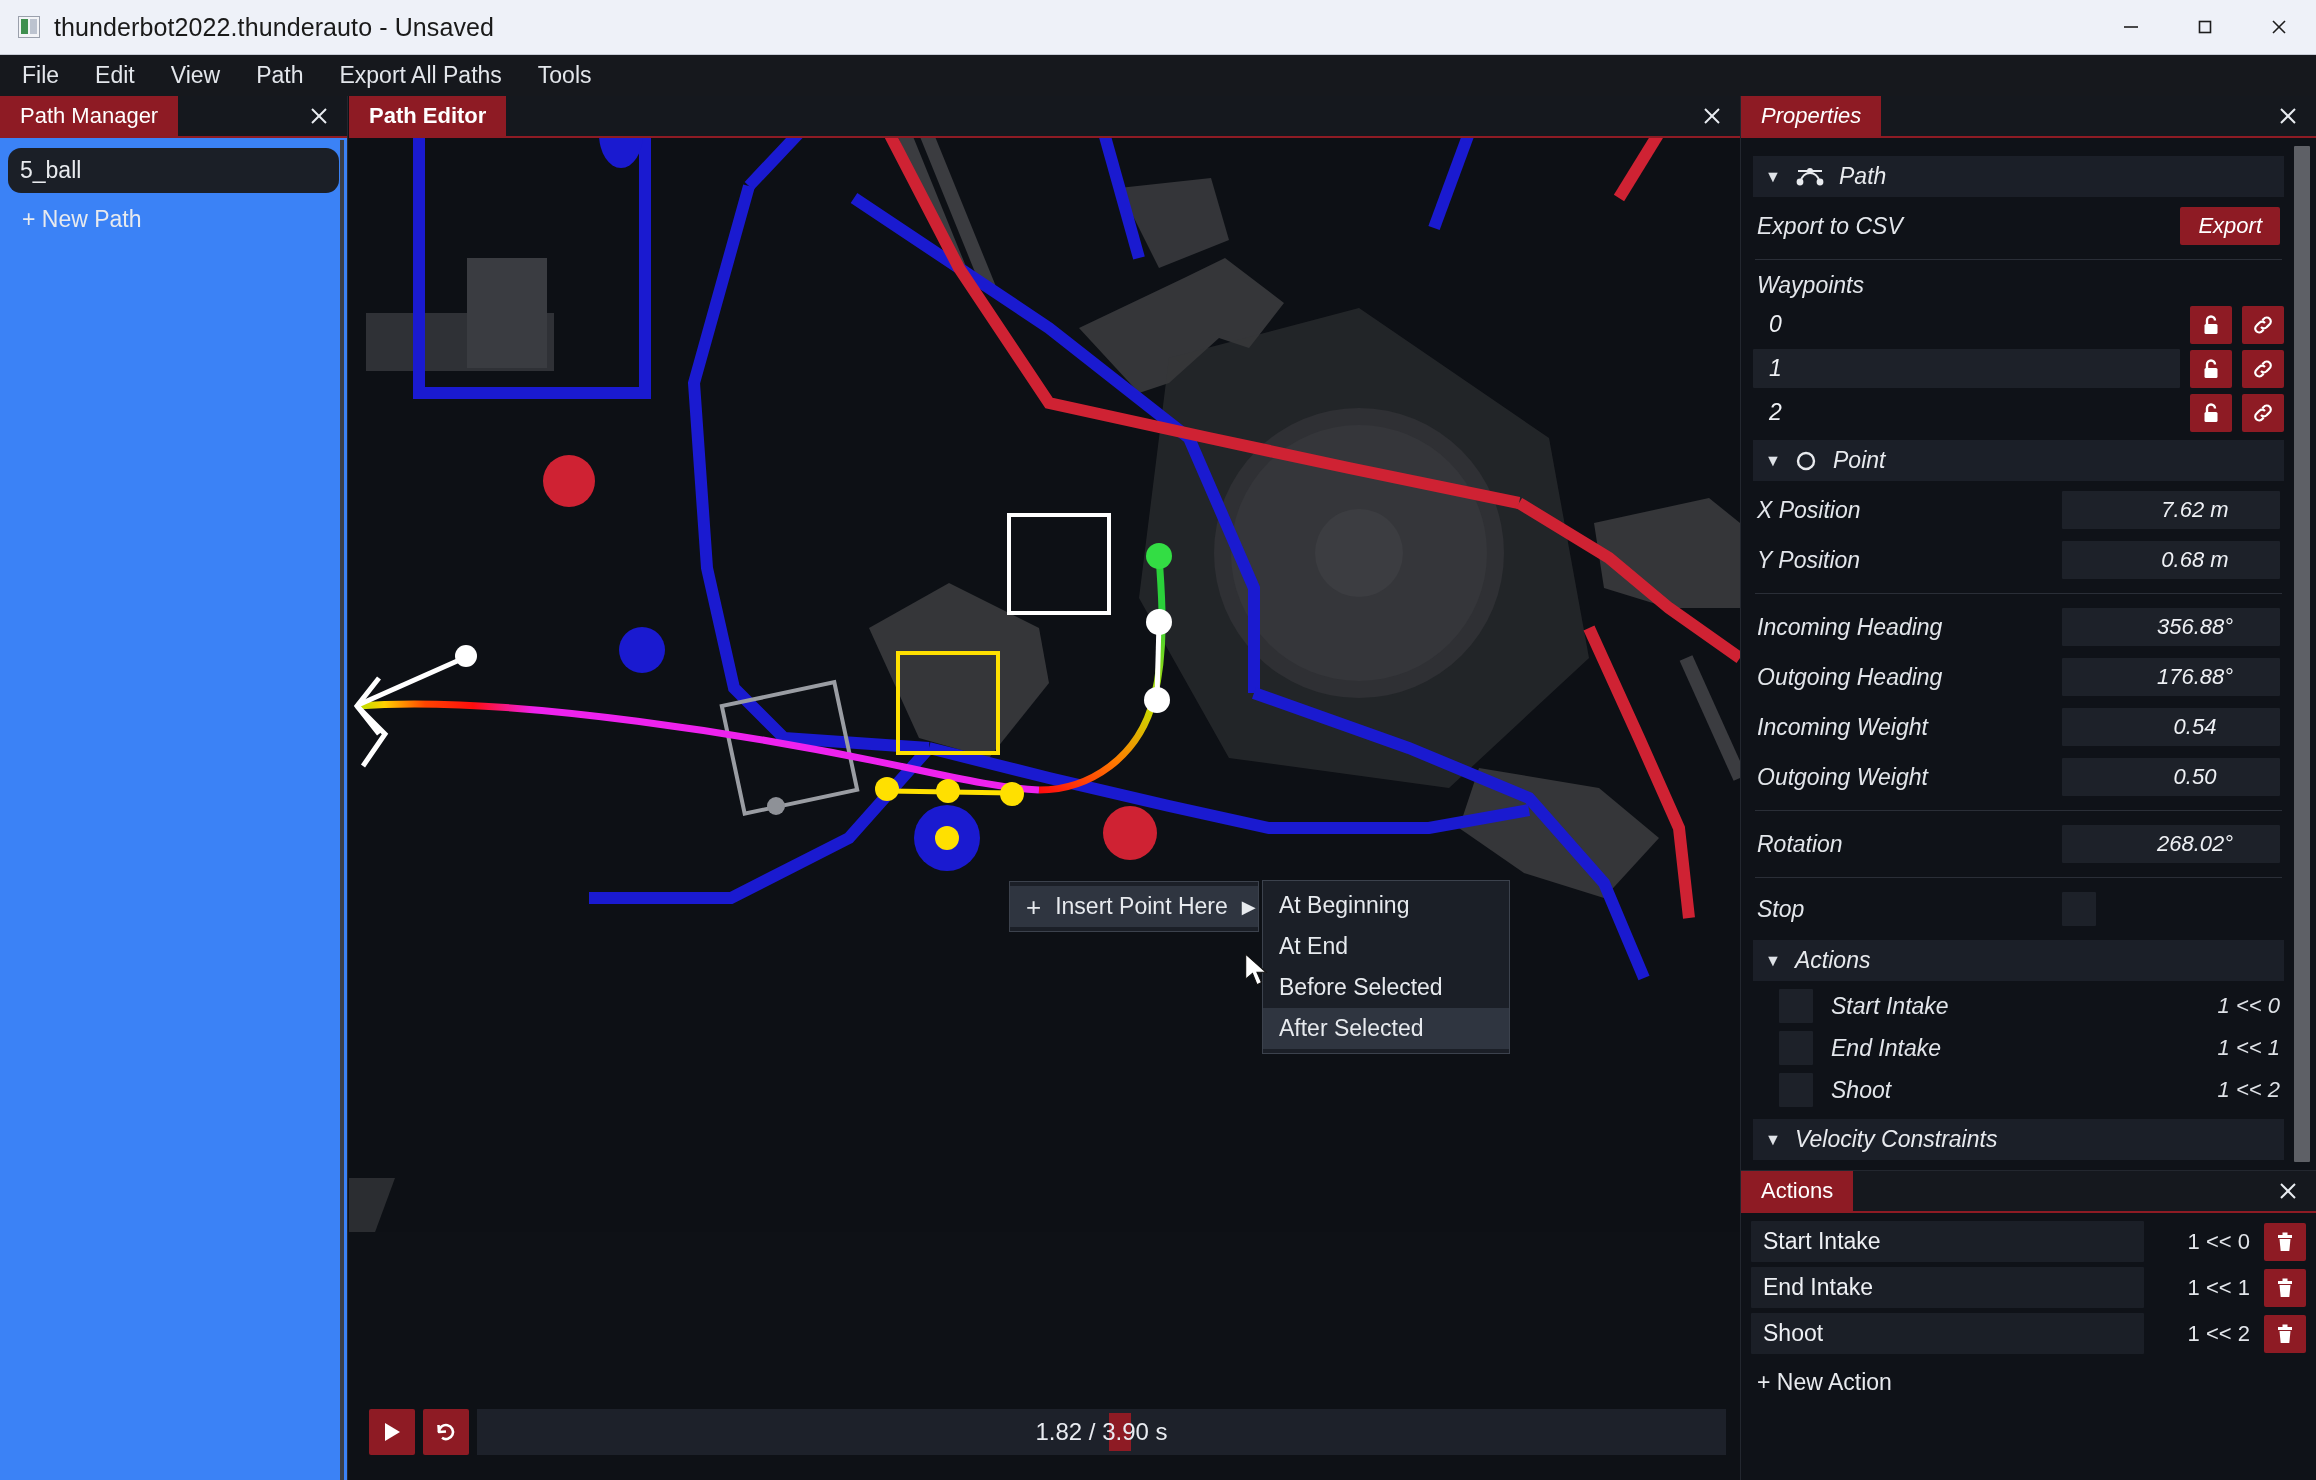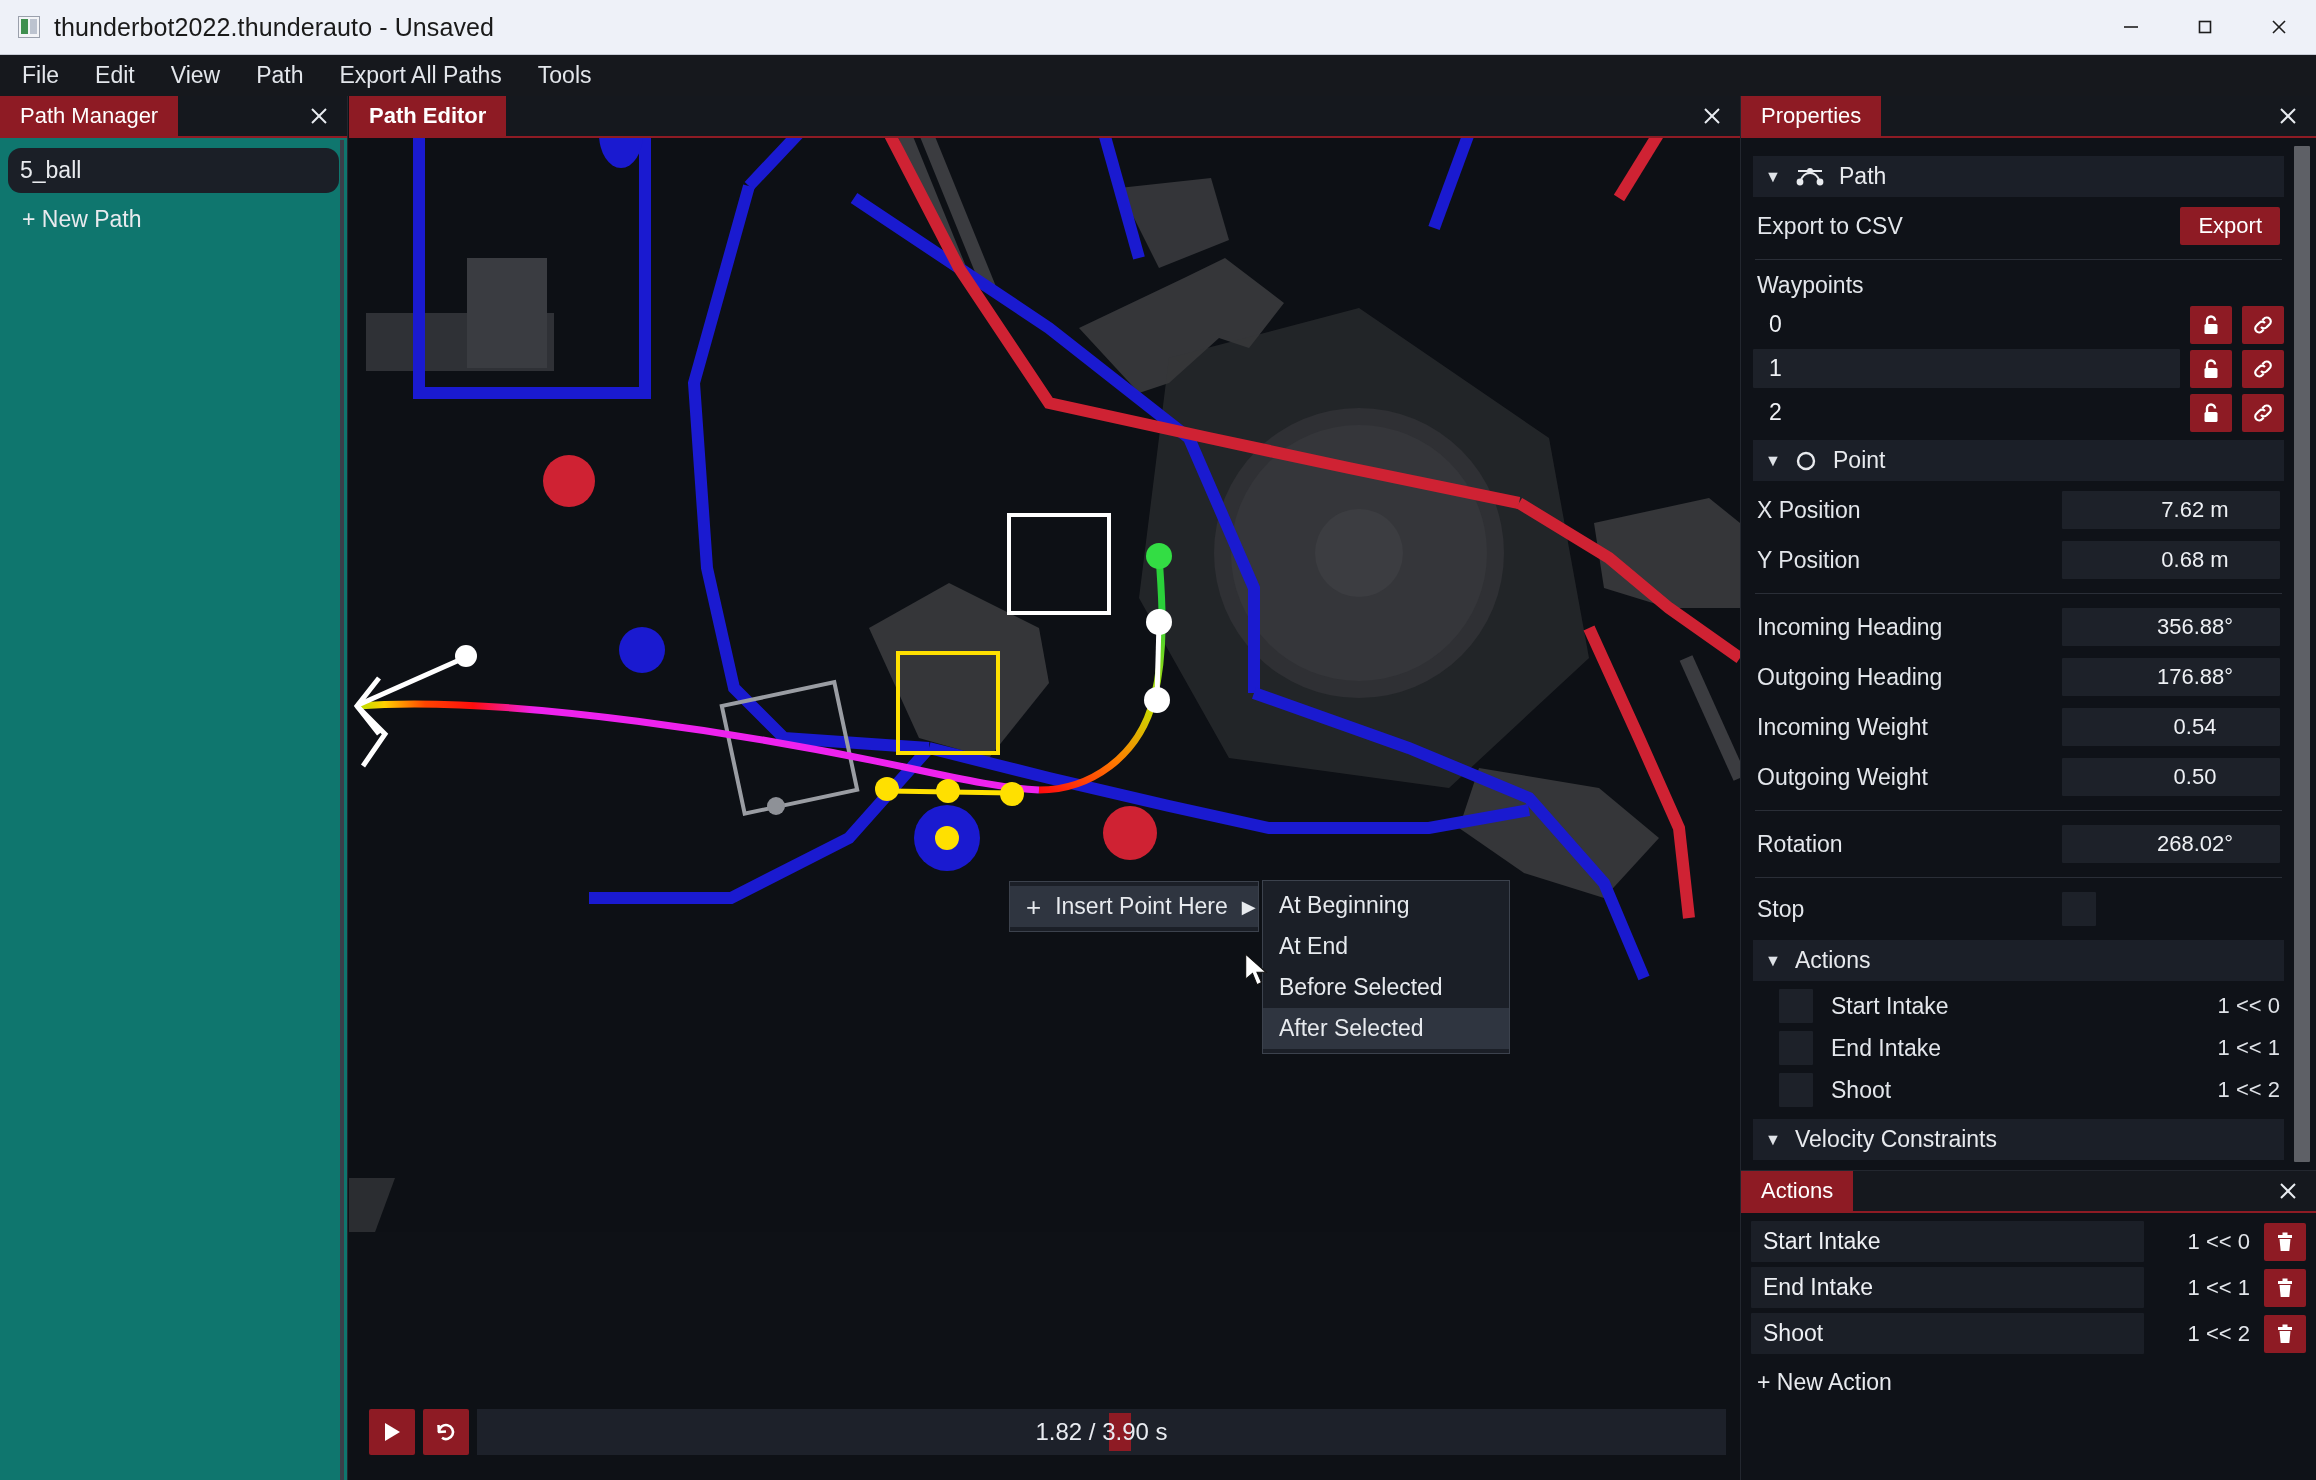--- a/index.html
+++ b/index.html
@@ -58,21 +58,21 @@
     white-space: nowrap;
   }
   .tab-close {
     position: absolute; right: 14px; bottom: 6px; width: 28px; height: 28px;
     color: #e9ecf1; display:flex; align-items:center; justify-content:center;
   }
 
   
   .pathmgr {
     position: absolute; left: 0; top: 96px; width: 348px; bottom: 0;
-    background: #0f766e; border-right: 1px solid #23272f;
+    background: #3b82f6; border-right: 1px solid #23272f;
   }
   .pm-body { padding: 10px 8px; }
   .pm-row {
     font-size: 23px; color: #e8eaee; padding: 9px 12px;
     background: #1b1f27; border-radius: 13px; margin-bottom: 4px;
   }
   .pm-row.plain { background: transparent; padding-left: 14px; }
   .pm-scroll {
     position:absolute; right:1px; top:44px; width:8px; bottom:0; background:transparent;
   }
@@ -129,21 +129,21 @@
   }
   .pb-handle {
     position: absolute; left: 50.6%; top: 4px; width: 22px; height: 38px;
     background: #8e1b24;
   }
   .pb-time { position: relative; font-size: 24px; color: #e9ecf1; z-index:2; }
 
   
   .props {
     position: absolute; right: 0; top: 96px; width: 576px; bottom: 310px;
-    background: #0f1218; border-left: 1px solid #23272f;
+    background: #0f1218; border-left: 1px solid #23272f; font-style: italic;
   }
   .props-body {
     position:absolute; left:0; top:42px; right:0; bottom:0; overflow:hidden;
     padding: 10px 32px 0 12px;
   }
   .props-scroll {
     position:absolute; right: 6px; top: 50px; bottom: 8px; width: 16px;
   }
   .props-scroll i { display:block; width:16px; height:100%; background:#5e6066; border-radius:1px;}
 

